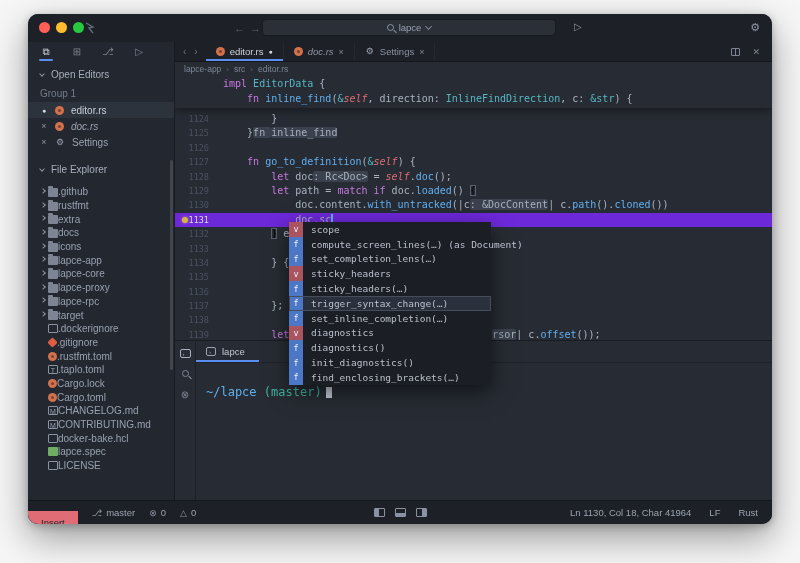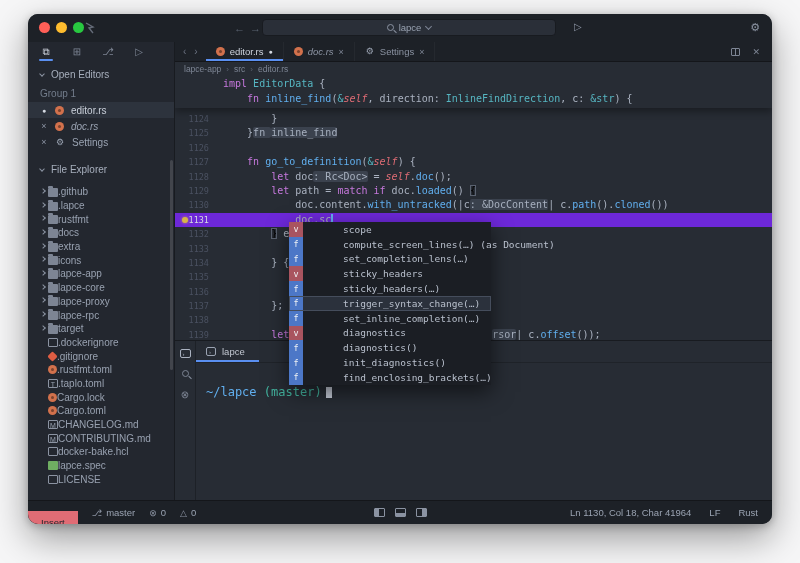--- a/index.html
+++ b/index.html
@@ -100,21 +100,21 @@
   .seg.box { outline:1px solid #5a6270; outline-offset:-1px; }
   .seg.gap { display:inline-block; width:203px; }
   .caret { display:inline-block; width:1.6px; height:11px; background:#61afef; vertical-align:-2px; }
 
   
   .completion { position:absolute; left:114px; top:180px; width:202px; background:#1b1e24;
     box-shadow:0 7px 20px rgba(0,0,0,.55); z-index:30; font-family:"DejaVu Sans Mono",monospace; font-size:9.5px; }
   .citem { display:flex; align-items:stretch; height:14.8px; }
   .cbadge { width:14px; flex:none; display:flex; align-items:center; justify-content:center; color:#eef1f5; font-size:8.5px; }
   .cbadge.v { background:#a9545f; } .cbadge.f { background:#4c77c7; }
-  .clabel { display:flex; align-items:center; padding-left:8px; color:#b9c0cd; white-space:pre; flex:1;margin-left:32px; }
+  .clabel { display:flex; align-items:center; padding-left:8px; color:#b9c0cd; white-space:pre; flex:1; }
   .citem.selected { background:#2b313c; outline:1px solid #454d5c; outline-offset:-1px; }
 
   
   .panel { position:absolute; left:0; bottom:0; width:100%; height:160px; background:#272c34; border-top:1px solid #181b20; display:flex; }
   .panel-strip { width:21px; border-right:1px solid rgba(0,0,0,.25); display:flex; flex-direction:column; align-items:center; gap:12px; padding-top:8px; color:#7d8594; }
   .ps-term { width:11px; height:9px; border:1px solid #aab2c0; border-radius:2px; font-size:6px; line-height:8px; text-align:left; padding-left:2px; color:#aab2c0; }
   .ps-dim { font-size:10px; }
   .panel-body { flex:1; position:relative; }
   .panel-tabs { height:22px; display:flex; align-items:center; border-bottom:1px solid rgba(0,0,0,.2); }
   .panel-tab { display:flex; align-items:center; gap:6px; padding:0 14px 0 10px; height:100%; font-size:9.5px; color:#c2c8d2; position:relative; }
@@ -202,42 +202,35 @@
                 <span class="chev right"></span>
               </span>
               <span class="fi folder"></span>
               <span class="tree-label">.github</span>
             </div>
             <div class="tree-row">
               <span class="tree-chev">
                 <span class="chev right"></span>
               </span>
               <span class="fi folder"></span>
-              <span class="tree-label">.lapce</span>
-            </div>
-            <div class="tree-row">
-              <span class="tree-chev">
-                <span class="chev right"></span>
-              </span>
-              <span class="fi folder"></span>
               <span class="tree-label">rustfmt</span>
             </div>
             <div class="tree-row">
               <span class="tree-chev">
                 <span class="chev right"></span>
               </span>
               <span class="fi folder"></span>
+              <span class="tree-label">extra</span>
+            </div>
+            <div class="tree-row">
+              <span class="tree-chev">
+                <span class="chev right"></span>
+              </span>
+              <span class="fi folder"></span>
               <span class="tree-label">docs</span>
-            </div>
-            <div class="tree-row">
-              <span class="tree-chev">
-                <span class="chev right"></span>
-              </span>
-              <span class="fi folder"></span>
-              <span class="tree-label">extra</span>
             </div>
             <div class="tree-row">
               <span class="tree-chev">
                 <span class="chev right"></span>
               </span>
               <span class="fi folder"></span>
               <span class="tree-label">icons</span>
             </div>
             <div class="tree-row">
               <span class="tree-chev">

